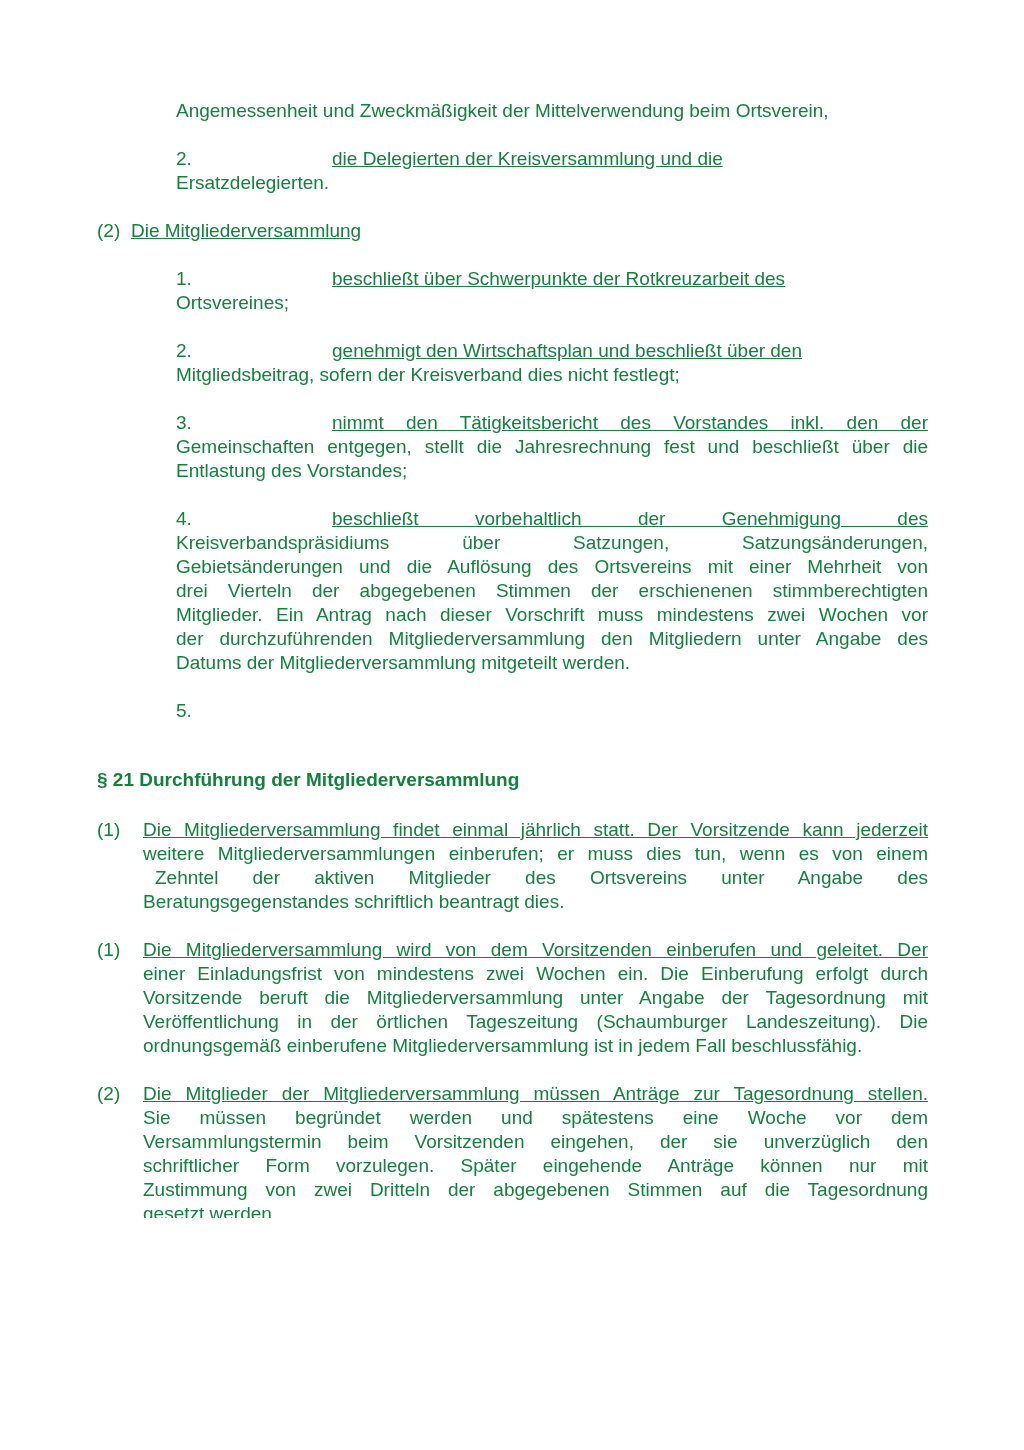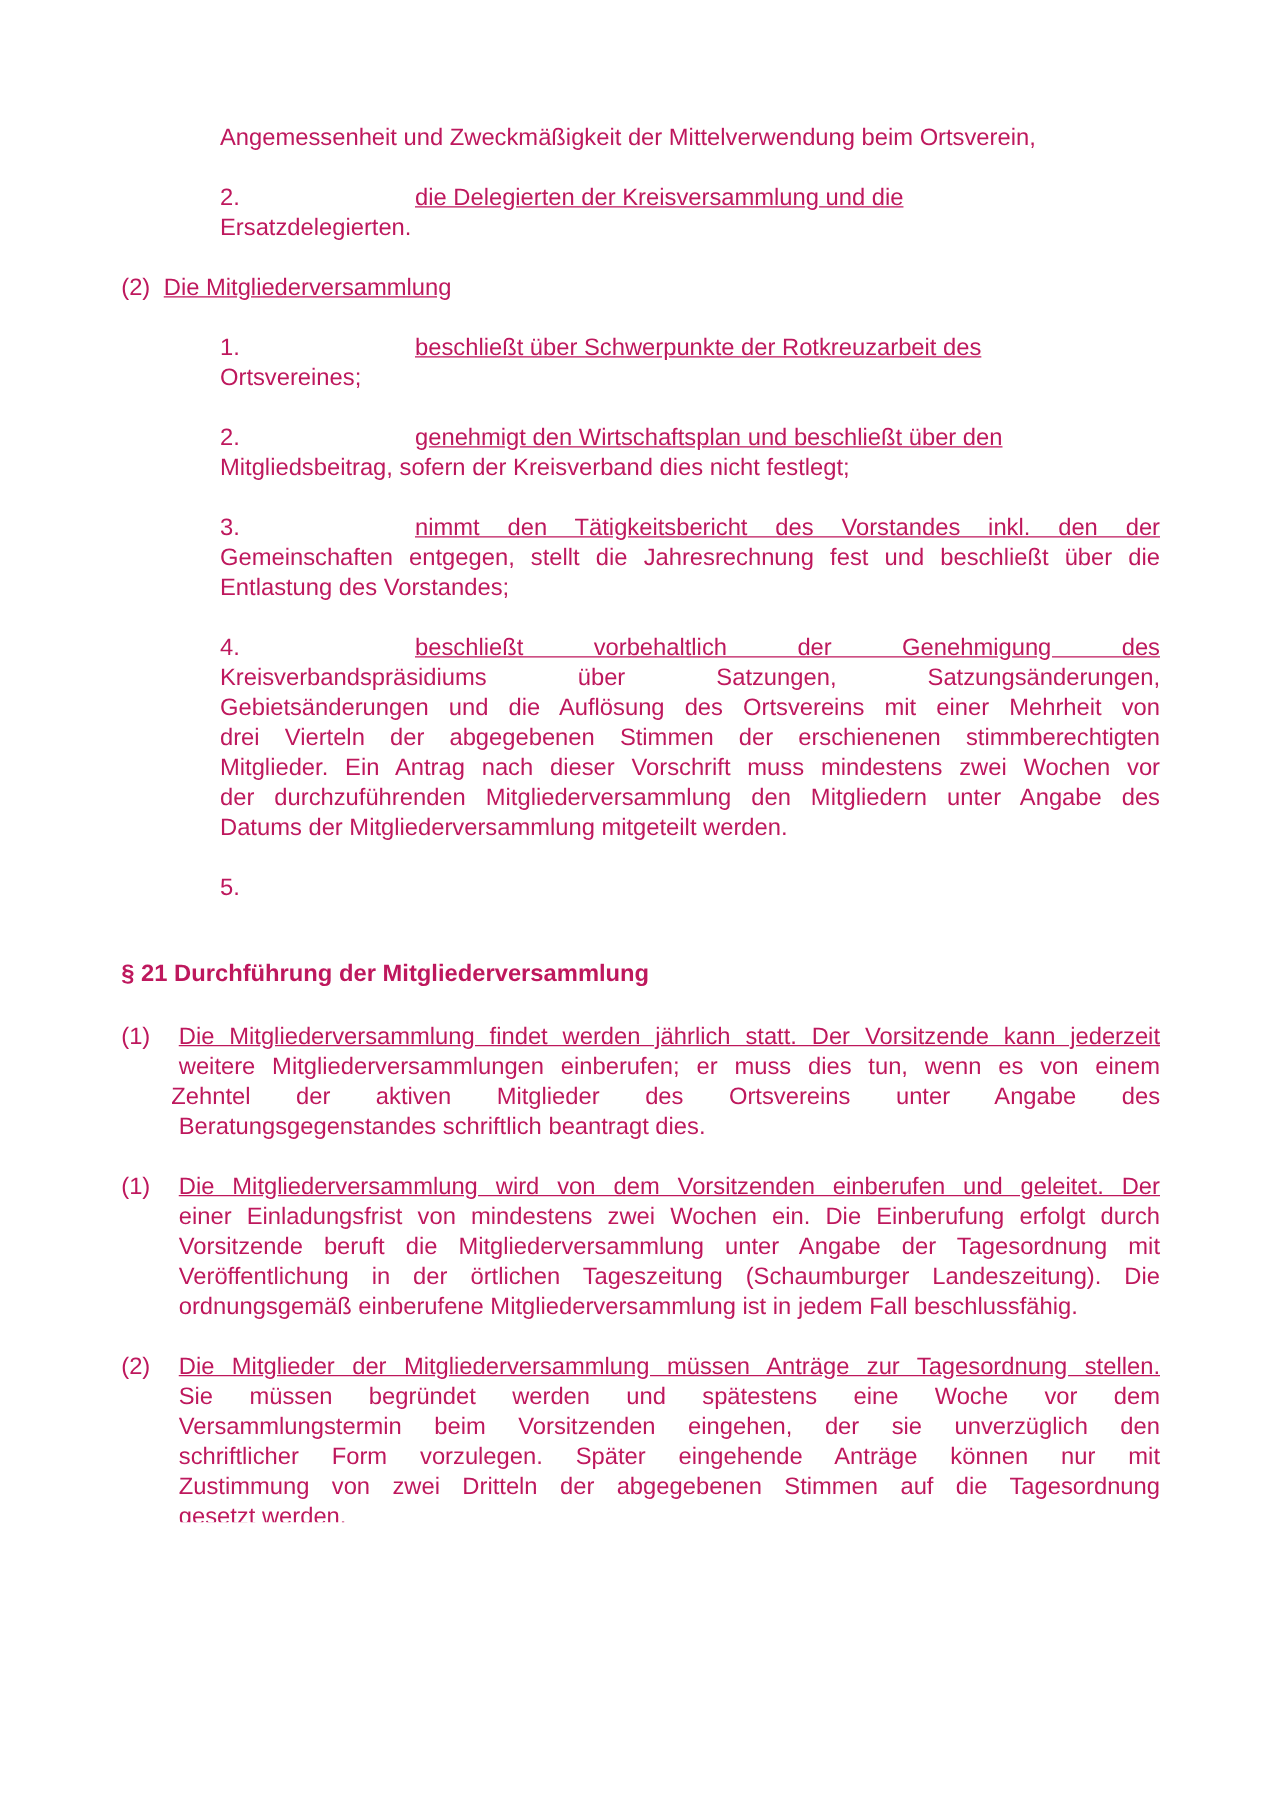--- a/index.html
+++ b/index.html
@@ -9,21 +9,21 @@
   }
   .page {
     position: relative;
     width: 1024px;
     height: 1218px;
     background: #ffffff;
     overflow: hidden;
     font-family: "Liberation Sans", sans-serif;
     font-size: 19px;
     line-height: 24px;
-    color: #be185d;
+    color: #15803d;
     box-sizing: border-box;
   }
   .doc {
     padding: 99px 96px 0 97px;
   }
   .block { margin-bottom: 24px; }
   .indent { margin-left: 79px; }
 
   .line { min-height: 24px; }
   .line.f { display: flex; }
@@ -116,24 +116,24 @@
       <div class="line f">
         <span class="num">5.</span>
       </div>
     </div>
 
     <div class="heading">§ 21 Durchführung der Mitgliederversammlung</div>
 
     <div class="block">
       <div class="line f">
         <span class="marker">(1)</span>
-        <span class="ftext stretch">Die Mitgliederversammlung findet werden jährlich statt. Der Vorsitzende kann jederzeit</span>
+        <span class="ftext stretch">Die Mitgliederversammlung findet einmal jährlich statt. Der Vorsitzende kann jederzeit</span>
       </div>
       <div class="line stretch indent-hang" style="margin-left:46px">weitere Mitgliederversammlungen einberufen; er muss dies tun, wenn es von einem</div>
-      <div class="line stretch" style="margin-left:40px">Zehntel der aktiven Mitglieder des Ortsvereins unter Angabe des</div>
+      <div class="line stretch" style="margin-left:58px">Zehntel der aktiven Mitglieder des Ortsvereins unter Angabe des</div>
       <div class="line" style="margin-left:46px">Beratungsgegenstandes schriftlich beantragt dies.</div>
     </div>
 
     <div class="block">
       <div class="line f">
         <span class="marker">(1)</span>
         <span class="ftext stretch">Die Mitgliederversammlung wird von dem Vorsitzenden einberufen und geleitet. Der</span>
       </div>
       <div class="line stretch" style="margin-left:46px">einer Einladungsfrist von mindestens zwei Wochen ein. Die Einberufung erfolgt durch</div>
       <div class="line stretch" style="margin-left:46px">Vorsitzende beruft die Mitgliederversammlung unter Angabe der Tagesordnung mit</div>

